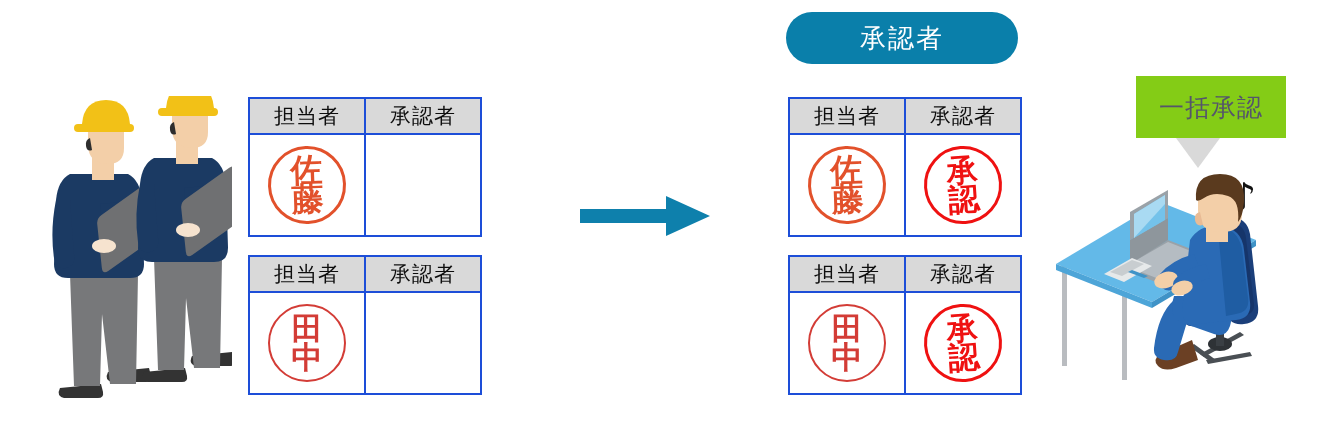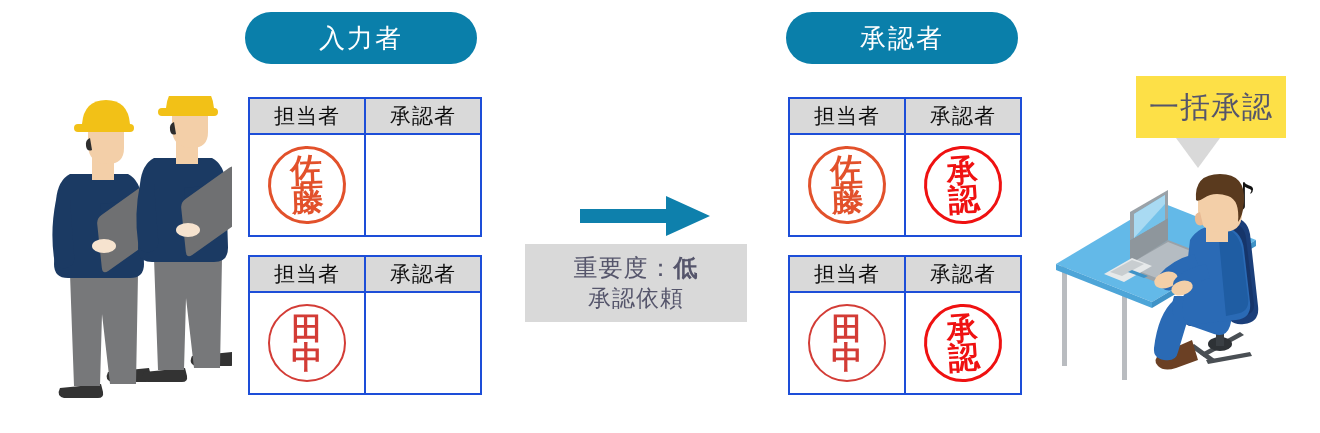--- a/index.html
+++ b/index.html
@@ -96,24 +96,24 @@
     line-height:1.3;
     font-size:24px;
     letter-spacing:1px;
   }
   .note-line1 b{font-weight:bold;}
   .note-line2{font-size:23px;}
 
   
   .bubble{
     left:1136px;top:76px;width:150px;height:62px;
-    background:#fde047;
+    background:#84cc16;
     color:#55556b;
     display:flex;align-items:center;justify-content:center;
-    font-size:30px;letter-spacing:1px;
+    font-size:25px;letter-spacing:1px;
   }
   .bubble-tail{
     left:1176px;top:138px;width:0;height:0;
     border-left:22px solid transparent;
     border-right:22px solid transparent;
     border-top:30px solid #d9d9d9;
   }
   .music-note{
     left:1232px;top:175px;
     font-size:38px;color:#111111;
@@ -171,21 +171,20 @@
         <path d="M46 28 q2 -14 16 -16 l0 8 q-10 2 -12 14 z" fill="#2e2e2e"></path>
         <path d="M48 42 q-5 2 -4 8 q1 6 6 4 z" fill="#2e2e2e"></path>
         <path d="M40 28 q2 -24 24 -24 q22 0 24 24 q0 4 -4 4 h-40 q-4 0 -4 -4 z" fill="#f2c117"></path>
         <path d="M36 28 h52 q4 0 4 4 q0 4 -4 4 h-52 q-4 0 -4 -4 q0 -4 4 -4 z" fill="#f2c117"></path>
         <path d="M62 116 l46 -26 q6 -3 6 4 l0 44 q0 6 -6 9 l-46 26 q-6 3 -6 -4 l0 -44 q0 -6 6 -9 z" fill="#6f7072" transform="rotate(-6 84 134)"></path>
         <ellipse cx="62" cy="150" rx="12" ry="7" fill="#f6e3cf"></ellipse>
       </g>
     </svg>
   </div>
 
-  <div class="abs pill pill-left">入力者</div>
 
   <div class="abs pill pill-right">承認者</div>
 
   <table class="abs tbl t-l1">
     <colgroup>
         <col>
         <col>
       </colgroup>
     <thead>
       <tr>
@@ -229,26 +228,20 @@
       </tr>
     </tbody>
   </table>
 
   <div class="abs arrow-wrap">
     <svg viewBox="0 0 130 40" width="130" height="40" xmlns="http://www.w3.org/2000/svg">
       <path d="M0 13 h86 v-13 l44 20 l-44 20 v-13 h-86 z" fill="#0e80ac"></path>
     </svg>
   </div>
 
-  <div class="abs note-box">
-    <div class="note-line1">
-      <span>重要度：</span><b>低</b>
-    </div>
-    <div class="note-line2">承認依頼</div>
-  </div>
 
   <table class="abs tbl t-r1">
     <colgroup>
         <col>
         <col>
       </colgroup>
     <thead>
       <tr>
         <th>担当者</th>
         <th>承認者</th>

